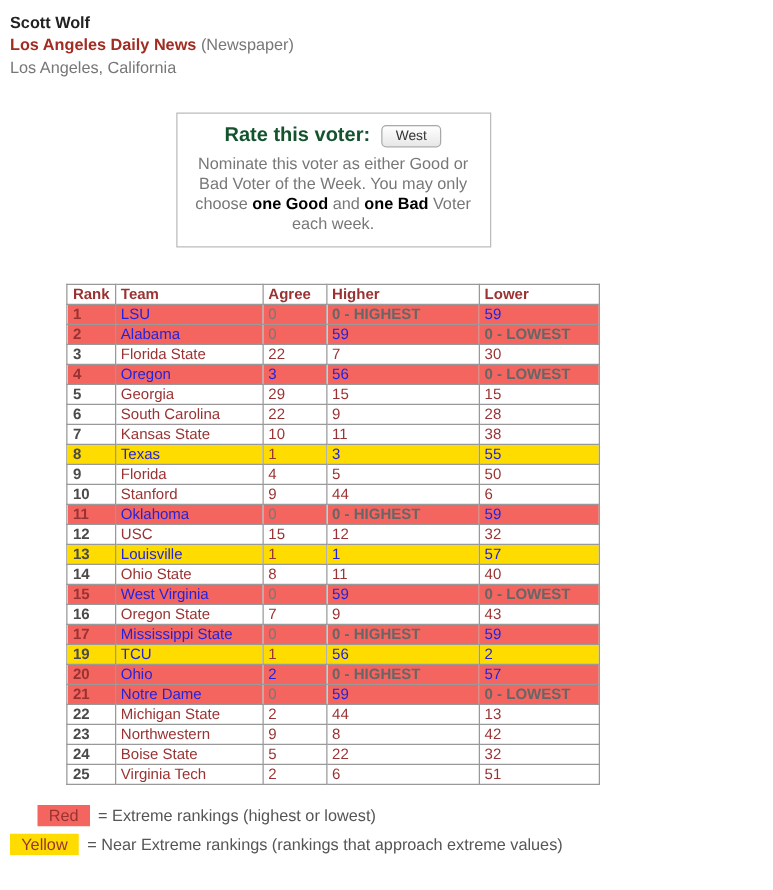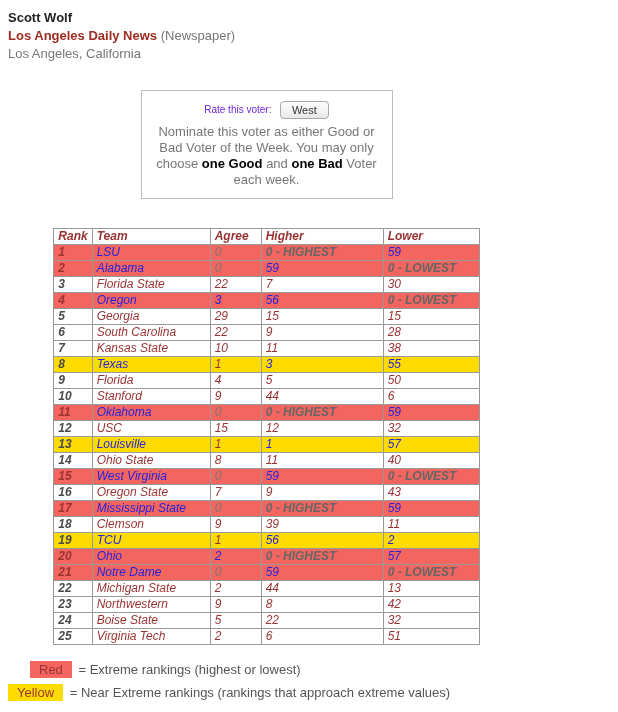--- a/index.html
+++ b/index.html
@@ -19,36 +19,36 @@
   .affiliation-type { color: #777; margin-top: 14px; }
   .voter-location { font-size: 13px; color: #777; line-height: 18px; }
 
   
   .rate-box {
     width: 252px; margin: 27px auto 0 auto;
     border: 1px solid #bcbcbc; background: #fff;
     padding: 9px 8px 10px 8px; text-align: center;
   }
   .rate-line { margin-bottom: 5px; }
-  .rate-label { font-size: 10px; font-weight: normal; color: #6d28d9; vertical-align: middle; }
+  .rate-label { font-size: 16px; font-weight: bold; color: #14532d; vertical-align: middle; }
   .good-button {
     font-family: "Liberation Sans", sans-serif;
     font-size: 11px; color: #333;
     padding: 2px 11px; margin-left: 4px;
     border: 1px solid #a9a9a9; border-radius: 4px;
     background: linear-gradient(#ffffff, #e7e7e7);
     cursor: pointer; vertical-align: middle;
   }
   .rate-desc { font-size: 13px; color: #777; line-height: 16px; }
   .rate-desc b { color: #000000; }
 
   
   table.rank-table {
     border-collapse: collapse; margin: 29px auto 0 auto;
-    font-size: 12px; table-layout: fixed; font-style: italic;
+    font-size: 12px; table-layout: fixed;
   }
   .rank-table th, .rank-table td {
     border: 1px solid #999; padding: 1px 4px;
     line-height: 13px; text-align: left;
     overflow: hidden; white-space: nowrap;
   }
   .rank-table th { color: #993333; font-weight: bold; background: #fff; }
   .col-rank  { width: 38px; }
   .col-team  { width: 118px; }
   .col-agree { width: 51px; }
@@ -226,27 +226,20 @@
           <td class="c-plain">9</td>
           <td class="c-plain">43</td>
         </tr>
         <tr class="hl-red">
           <td class="rank">17</td>
           <td class="c-link">Mississippi State</td>
           <td class="c-muted">0</td>
           <td class="c-extreme">0 - HIGHEST</td>
           <td class="c-link">59</td>
         </tr>
-        <tr class="hl-none">
-          <td class="rank">18</td>
-          <td class="c-plain">Clemson</td>
-          <td class="c-plain">9</td>
-          <td class="c-plain">39</td>
-          <td class="c-plain">11</td>
-        </tr>
         <tr class="hl-yellow">
           <td class="rank">19</td>
           <td class="c-link">TCU</td>
           <td class="c-plain">1</td>
           <td class="c-link">56</td>
           <td class="c-link">2</td>
         </tr>
         <tr class="hl-red">
           <td class="rank">20</td>
           <td class="c-link">Ohio</td>

